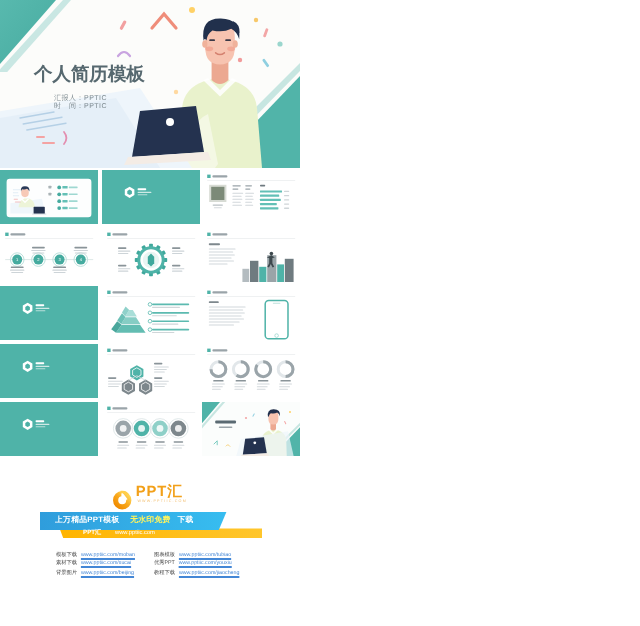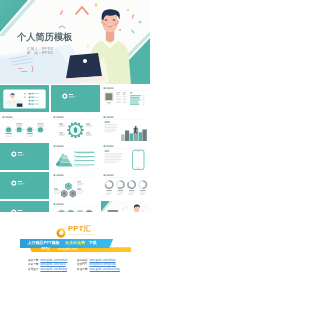--- a/index.html
+++ b/index.html
@@ -21,21 +21,21 @@
   
   .grid{position:absolute;left:0;top:84.5px;width:150px;}
   .srow{position:relative;height:29px;}
   .slide{position:absolute;top:0;width:49px;height:27.8px;overflow:hidden;background:#fff;}
   .slide.c0{left:0px;}
   .slide.c1{left:50.5px;}
   .slide.c2{left:101px;}
   .slide svg{position:absolute;left:0;top:0;}
 
   
-  .fzone{position:absolute;left:0;top:212px;width:150px;height:84px;background:#fff;}
+  .fzone{position:absolute;left:0;top:229px;width:150px;height:84px;background:#fff;}
   .flogo{position:absolute;left:55.5px;top:11.5px;width:42px;height:16px;}
   .fbanner{position:absolute;left:19.5px;top:26.5px;width:111px;height:12.5px;}
   .flogo svg{position:absolute;left:0;top:0;}
   .flogo-txt{position:absolute;left:12.4px;top:1.3px;font-size:7.4px;font-weight:bold;
       color:#f2a019;letter-spacing:0.45px;line-height:8px;white-space:nowrap;}
   .flogo-sub{position:absolute;left:13.2px;top:9.6px;font-size:1.85px;color:#f2bf72;
       letter-spacing:0.6px;line-height:2.4px;white-space:nowrap;}
 
   .fbanner svg{position:absolute;left:0;top:0;}
   .fbanner div{position:absolute;white-space:nowrap;line-height:1;}

